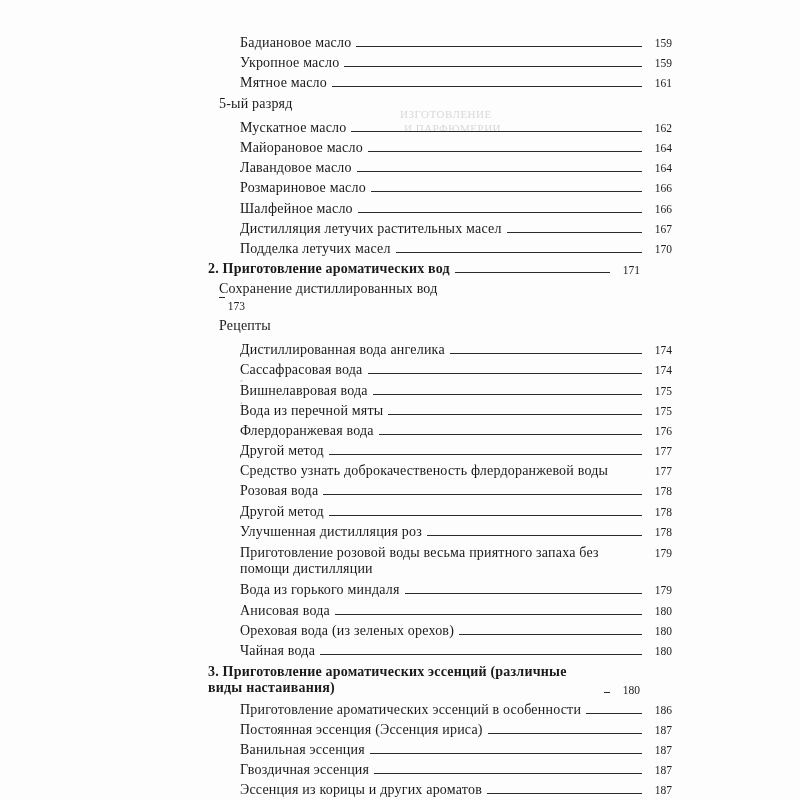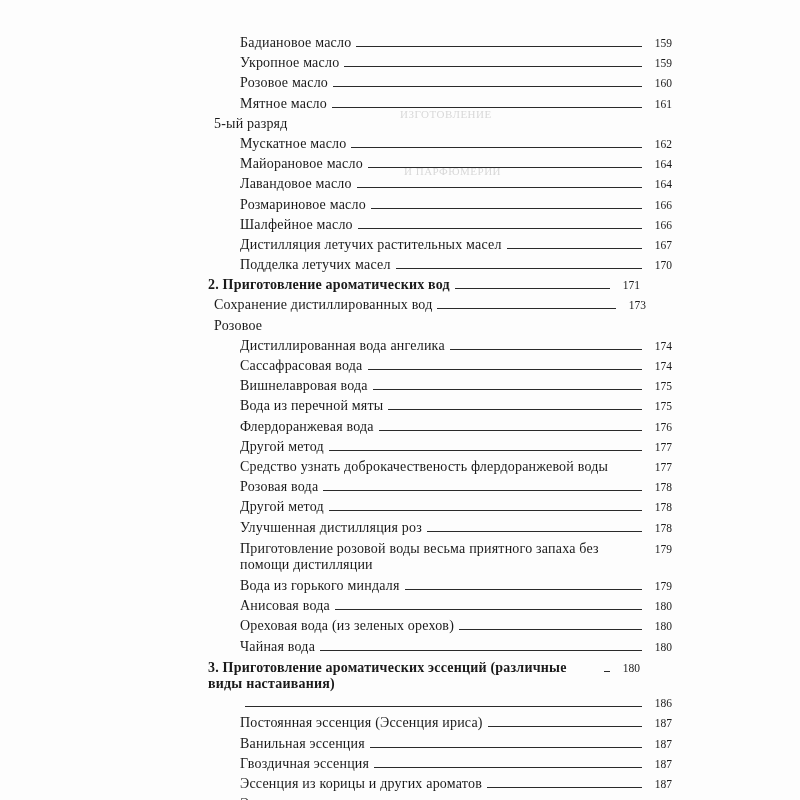--- a/index.html
+++ b/index.html
@@ -24,21 +24,21 @@
   .ghost {
     position: absolute;
     color: #d8d8d8;
     font-size: 11px;
     letter-spacing: 0.5px;
     font-family: "Liberation Serif", serif;
     pointer-events: none;
     user-select: none;
   }
   .ghost.g1 { left: 400px; top: 108px; }
-  .ghost.g2 { left: 404px; top: 122px; margin-top: 43px; }
+  .ghost.g2 { left: 404px; top: 122px; }
   .ghost.g3 { left: 240px; top: 376px; font-size: 9px; }
   .ghost.g4 { left: 240px; top: 398px; font-size: 9px; }
 
   #toc {
     position: absolute;
     left: 208px;
     top: 36px;
     width: 432px;
   }
   .row {
@@ -62,22 +62,22 @@
   }
   .page {
     white-space: nowrap;
     font-weight: normal;
     font-size: 11.5px;
     text-align: right;
     width: 26px;
     flex: 0 0 auto;
   }
   
-  .lvl0 { padding-left: 0px; }
-  .lvl1 { padding-left: 6px; }
+  .lvl0 { padding-left: 0px; align-items: flex-end; }
+  .lvl1 { padding-left: 6px; flex-direction: column; }
   .lvl2 { padding-left: 32px; }
 
   .bold .label { font-weight: bold; }
 
   .two-line .label {
     white-space: normal;
     line-height: 1.15;
   }
 </style>
 </head>
@@ -95,25 +95,20 @@
         <span class="label">Бадиановое масло</span>
         <span class="leader"></span>
         <span class="page">159</span>
       </div>
       <div class="row lvl2">
         <span class="label">Укропное масло</span>
         <span class="leader"></span>
         <span class="page">159</span>
       </div>
       <div class="row lvl2">
-        <span class="label">Розовое масло</span>
-        <span class="leader"></span>
-        <span class="page">160</span>
-      </div>
-      <div class="row lvl2">
         <span class="label">Мятное масло</span>
         <span class="leader"></span>
         <span class="page">161</span>
       </div>
       <div class="row lvl1">
         <span class="label">5-ый разряд</span>
         <span class="leader" style="border-bottom: none;"></span>
         <span class="page"></span>
       </div>
       <div class="row lvl2">
@@ -155,21 +150,21 @@
         <span class="label">2. Приготовление ароматических вод</span>
         <span class="leader"></span>
         <span class="page">171</span>
       </div>
       <div class="row lvl1">
         <span class="label">Сохранение дистиллированных вод</span>
         <span class="leader"></span>
         <span class="page">173</span>
       </div>
       <div class="row lvl1">
-        <span class="label">Розовое</span>
+        <span class="label">Рецепты</span>
         <span class="leader" style="border-bottom: none;"></span>
         <span class="page"></span>
       </div>
       <div class="row lvl2">
         <span class="label">Дистиллированная вода ангелика</span>
         <span class="leader"></span>
         <span class="page">174</span>
       </div>
       <div class="row lvl2">
         <span class="label">Сассафрасовая вода</span>
@@ -240,20 +235,21 @@
         <span class="label">Чайная вода</span>
         <span class="leader"></span>
         <span class="page">180</span>
       </div>
       <div class="row lvl0 bold two-line">
         <span class="label">3. Приготовление ароматических эссенций (различные виды настаивания)</span>
         <span class="leader"></span>
         <span class="page">180</span>
       </div>
       <div class="row lvl2">
+        <span class="label">Приготовление ароматических эссенций в особенности</span>
         <span class="leader"></span>
         <span class="page">186</span>
       </div>
       <div class="row lvl2">
         <span class="label">Постоянная эссенция (Эссенция ириса)</span>
         <span class="leader"></span>
         <span class="page">187</span>
       </div>
       <div class="row lvl2">
         <span class="label">Ванильная эссенция</span>

